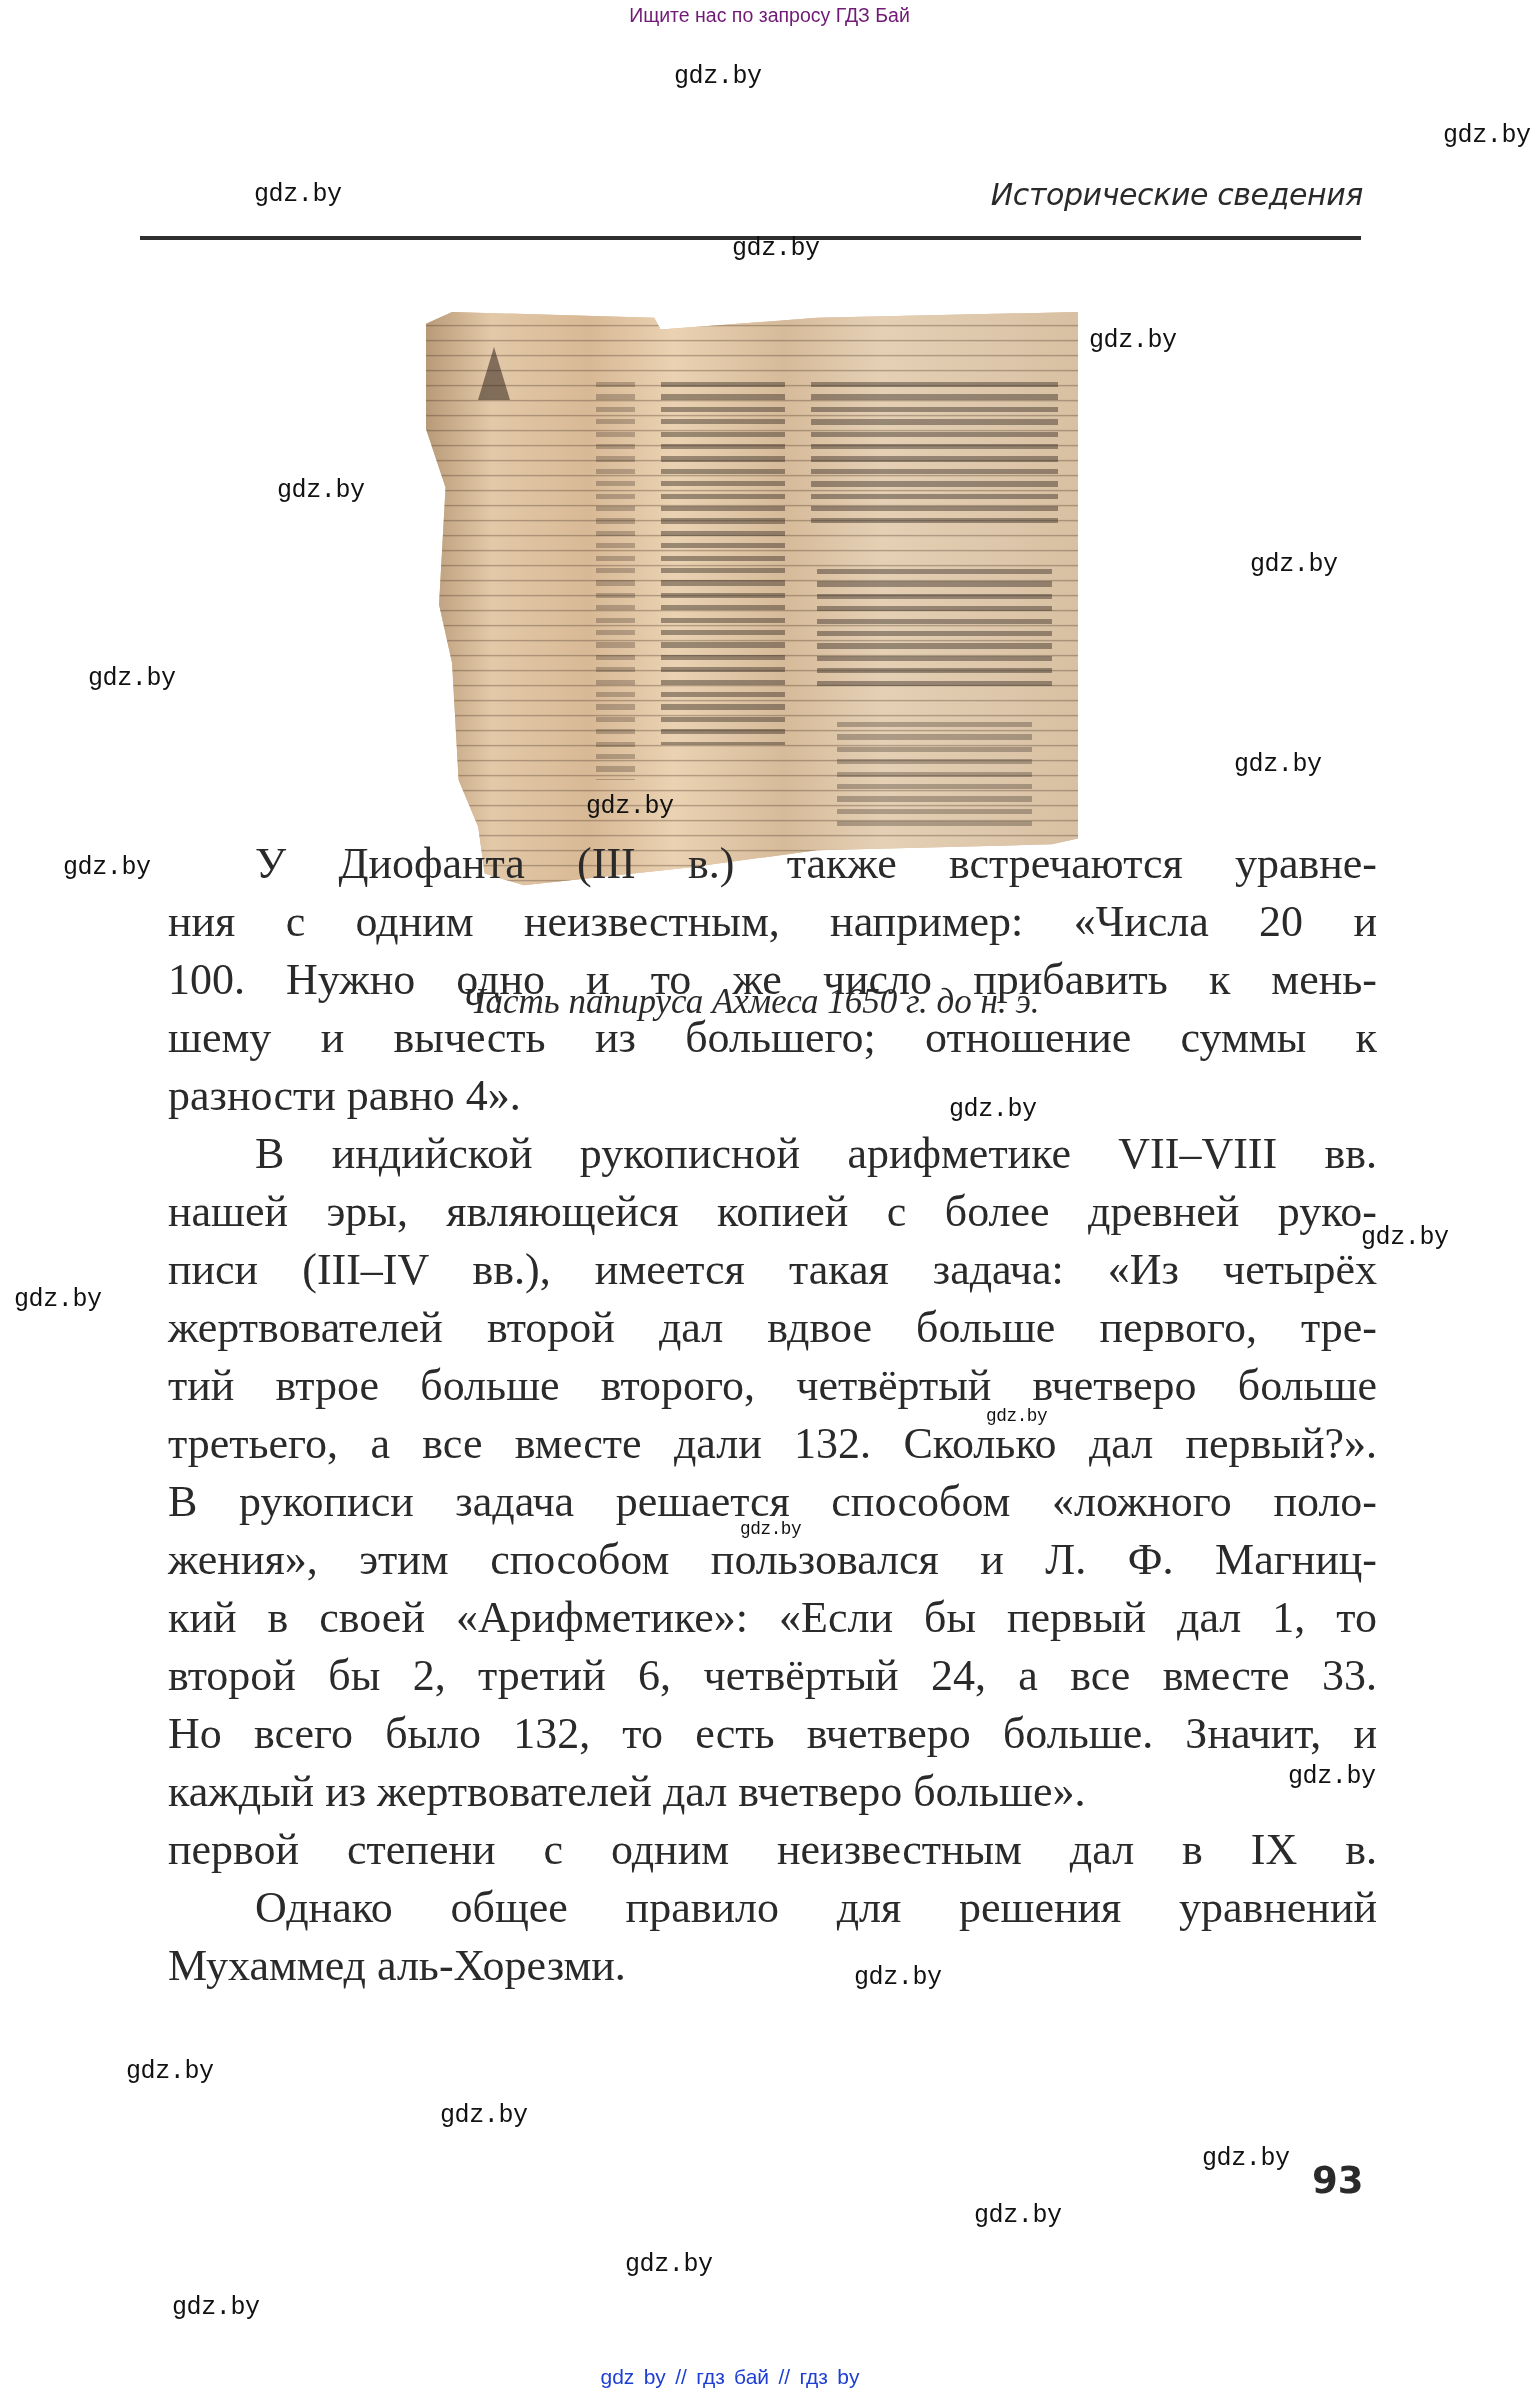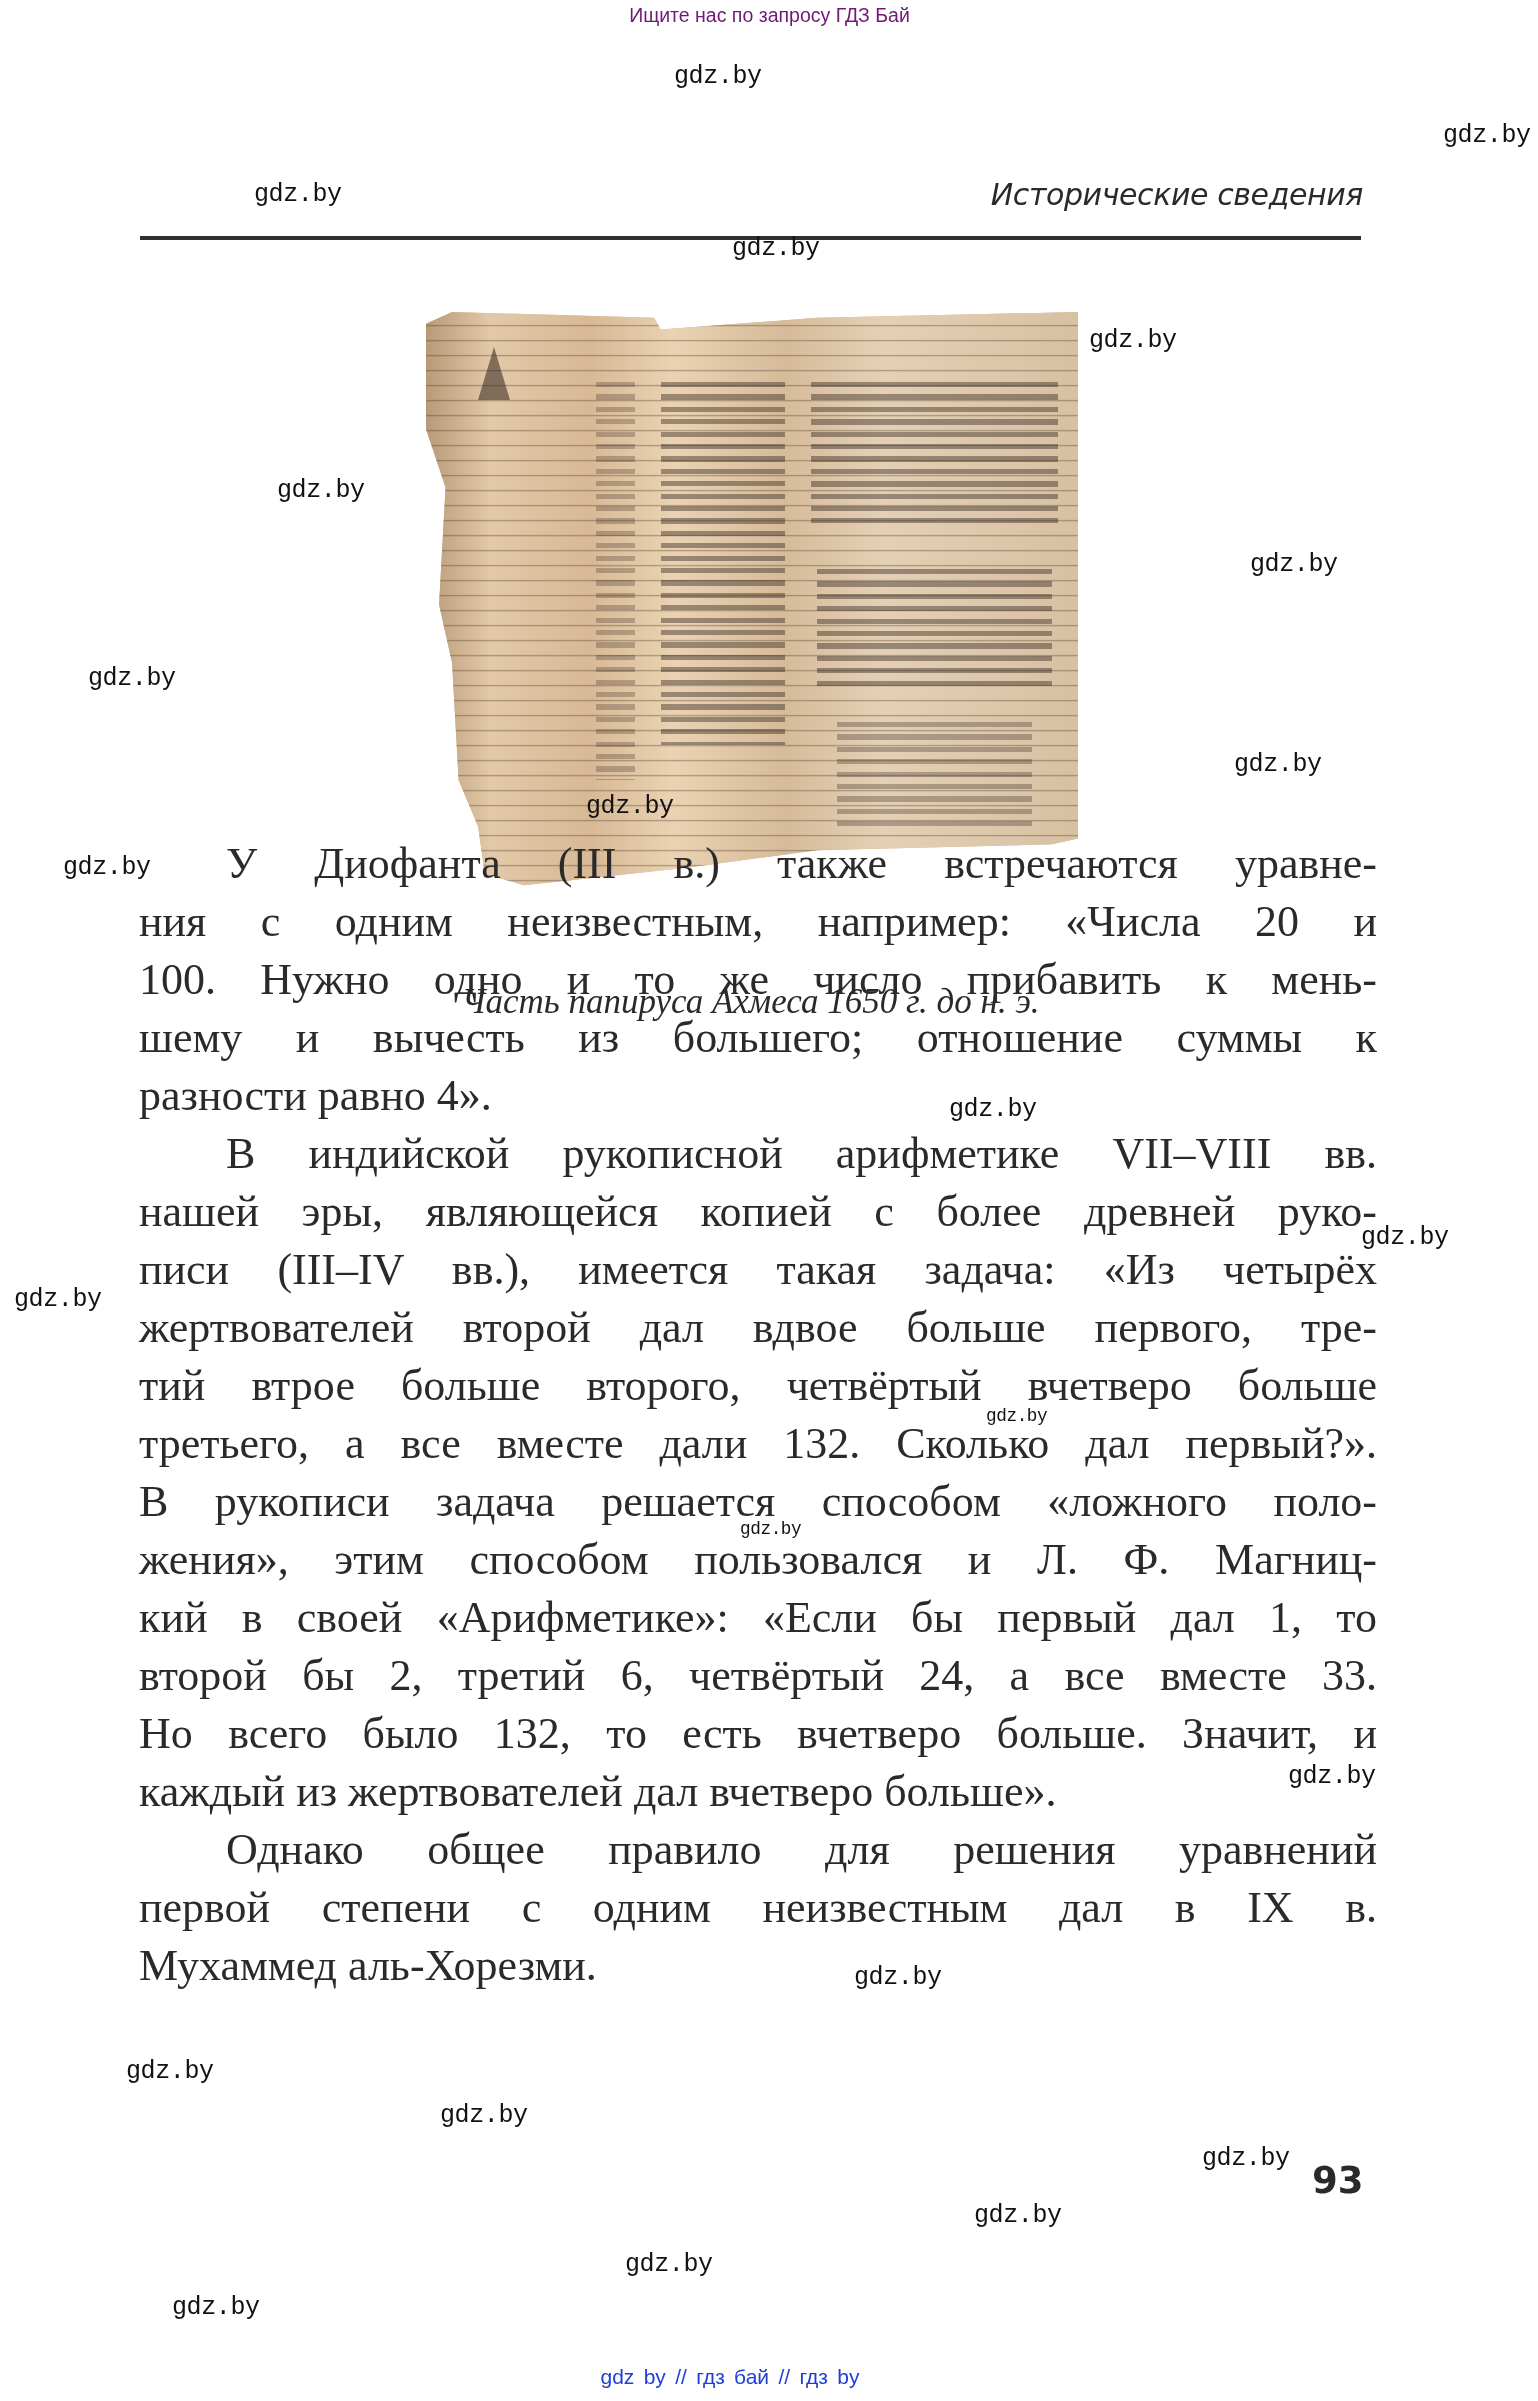--- a/index.html
+++ b/index.html
@@ -24,21 +24,21 @@
   .col.c2 { left:36%; width:19%; height:62%; }
   .col.c3 { left:59%; width:38%; height:24%; }
   .col.c4 { left:60%; top:44%; width:36%; height:20%; }
   .col.c5 { left:63%; top:70%; width:30%; height:18%; opacity:0.4; }
   .tri { position:absolute; left:8%; top:6%; width:0; height:0;
          border-left:16px solid transparent; border-right:16px solid transparent; border-bottom:53px solid rgba(50,35,25,0.55); }
   .caption { position:absolute; left:396px; top:982px; width:709px; text-align:center;
              font-family:"Liberation Serif", serif; font-style:italic; font-size:35px; color:#2a2a2a; }
   .body-text { position:absolute; left:139px; top:835px; width:1238px;
                font-family:"Liberation Serif", serif; font-size:44px; line-height:58px; color:#2a2a2a; }
-  .line { display:block; height:58px; text-align:justify; text-align-last:justify; white-space:nowrap; }
+  .line { display:block; height:58px; text-align:justify; text-align-last:justify; white-space:nowrap;margin-left:29px; }
   .line.last { text-align-last:left; }
   .line.indent { padding-left:87px; }
   .page-number { position:absolute; left:1312px; top:2159px; font-family:"DejaVu Sans", sans-serif;
                  font-weight:bold; font-size:37px; color:#2a2a2a; }
   .wm { position:absolute; font-family:Liberation Mono, monospace; font-size:25px; color:#111; letter-spacing:-0.4px; }
   .wm.small { font-size:17.7px; }
   .footer { position:absolute; left:0; width:1460px; top:2365px; text-align:center;
             font-family:"Liberation Sans", sans-serif; font-size:21px; color:#1d3fd4; word-spacing:3.5px; }
 </style>
 </head>
@@ -77,22 +77,22 @@
     <span class="line">тий втрое больше второго, четвёртый вчетверо больше</span>
     <span class="line">третьего, а все вместе дали 132. Сколько дал первый?».</span>
     <span class="line">В рукописи задача решается способом «ложного поло-</span>
     <span class="line">жения», этим способом пользовался и Л. Ф. Магниц-</span>
     <span class="line">кий в своей «Арифметике»: «Если бы первый дал 1, то</span>
     <span class="line">второй бы 2, третий 6, четвёртый 24, а все вместе 33.</span>
     <span class="line">Но всего было 132, то есть вчетверо больше. Значит, и</span>
     <span class="line last">каждый из жертвователей дал вчетверо больше».</span>
   </div>
   <div>
+    <span class="line">первой степени с одним неизвестным дал в IX в.</span>
     <span class="line indent">Однако общее правило для решения уравнений</span>
-    <span class="line">первой степени с одним неизвестным дал в IX в.</span>
     <span class="line last">Мухаммед аль-Хорезми.</span>
   </div>
 </div>
 
 <div class="page-number">93</div>
 
 <div class="wm" style="left:674px;top:62px">gdz.by</div>
 <div class="wm" style="left:1443px;top:121px">gdz.by</div>
 <div class="wm" style="left:254px;top:180px">gdz.by</div>
 <div class="wm" style="left:732px;top:234px">gdz.by</div>

